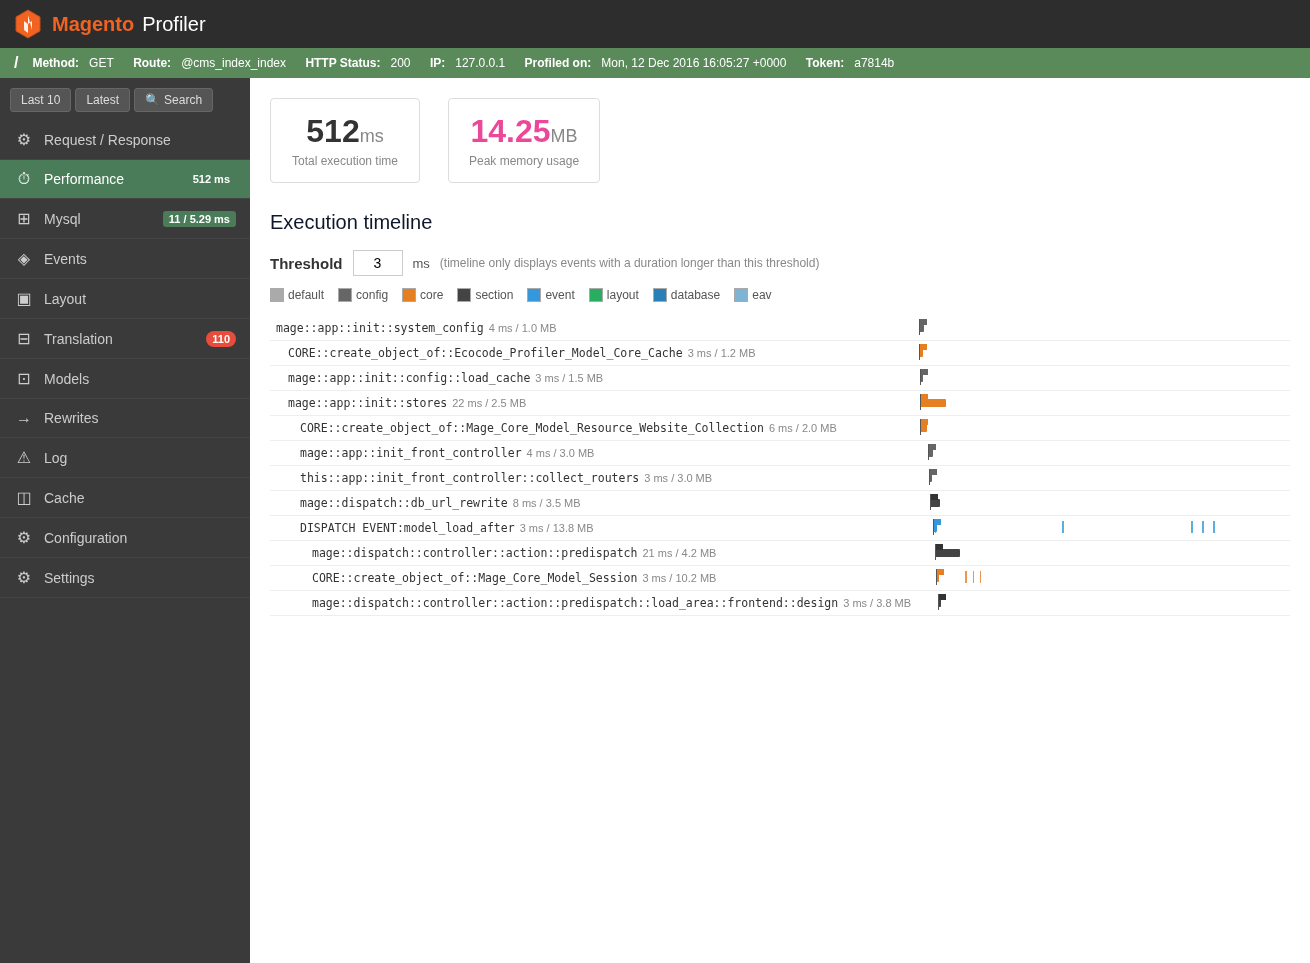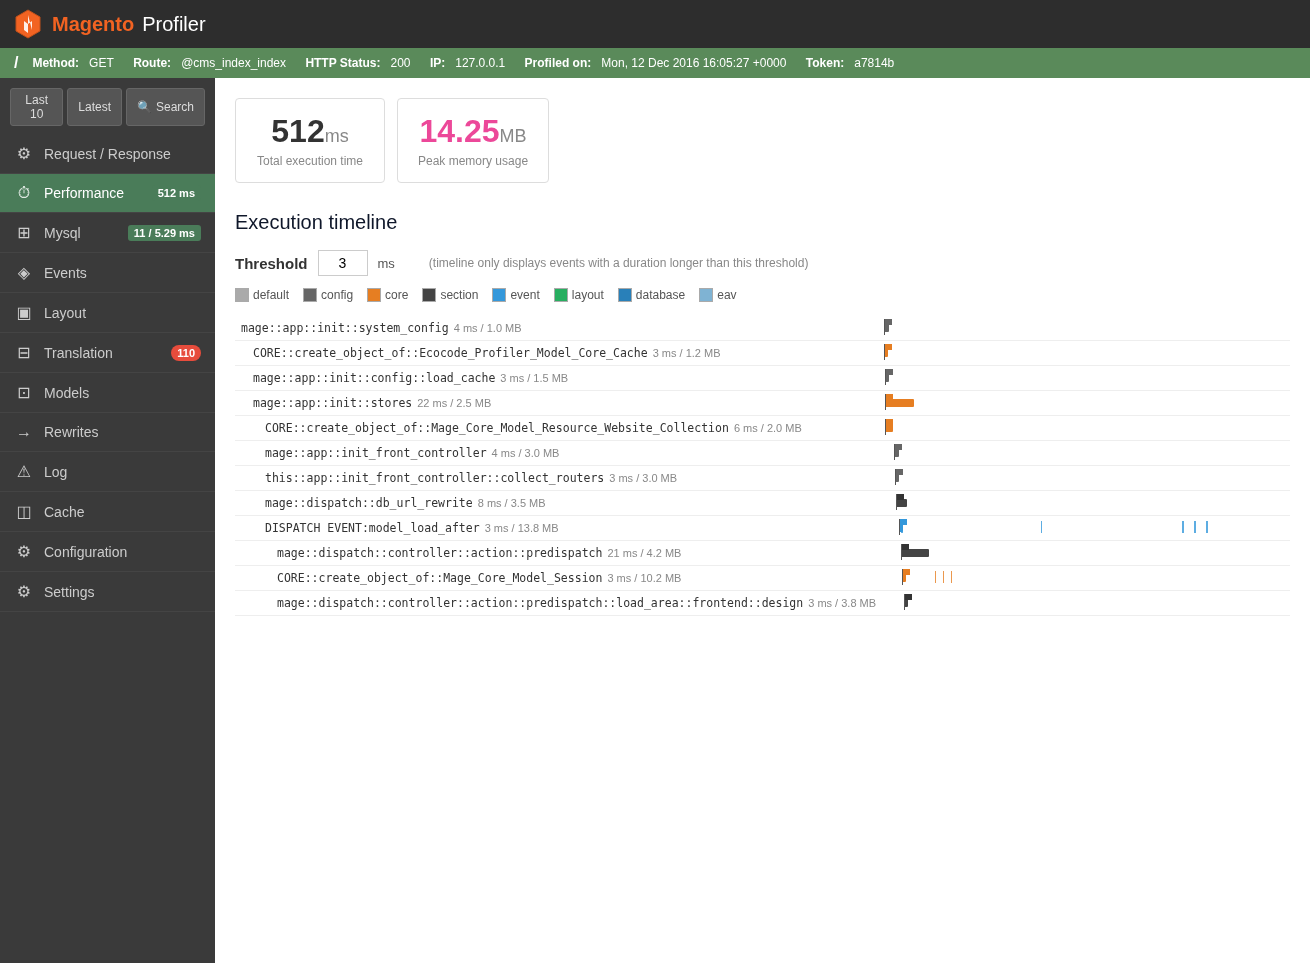--- a/index.html
+++ b/index.html
@@ -57,21 +57,21 @@
 
     
     .main-layout {
       display: flex;
       flex: 1;
       overflow: hidden;
     }
 
     
     .sidebar {
-      width: 215px;
+      width: 250px;
       background: #3a3a3a;
       color: #ccc;
       flex-shrink: 0;
       display: flex;
       flex-direction: column;
       overflow-y: auto;
     }
     .sidebar-toolbar {
       display: flex;
       gap: 4px;
@@ -140,21 +140,21 @@
     .page-title {
       font-size: 22px;
       font-weight: normal;
       color: #333;
       margin-bottom: 20px;
     }
 
     
     .metrics-row {
       display: flex;
-      gap: 12px;
+      gap: 28px;
       margin-bottom: 28px;
     }
     .metric-card {
       border: 1px solid #ddd;
       border-radius: 4px;
       padding: 14px 20px;
       min-width: 150px;
       text-align: center;
     }
     .metric-unit {
@@ -188,21 +188,21 @@
       color: #333;
     }
     .threshold-input {
       border: 1px solid #ccc;
       padding: 4px 8px;
       font-size: 14px;
       width: 50px;
       text-align: center;
     }
     .threshold-unit { color: #555; }
-    .threshold-hint { color: #888; font-size: 12px; margin-left: 24px; }
+    .threshold-hint { color: #888; font-size: 12px; }
 
     
     .legend-row {
       display: flex;
       align-items: center;
       gap: 14px;
       margin-bottom: 14px;
       flex-wrap: wrap;
     }
     .legend-item {

